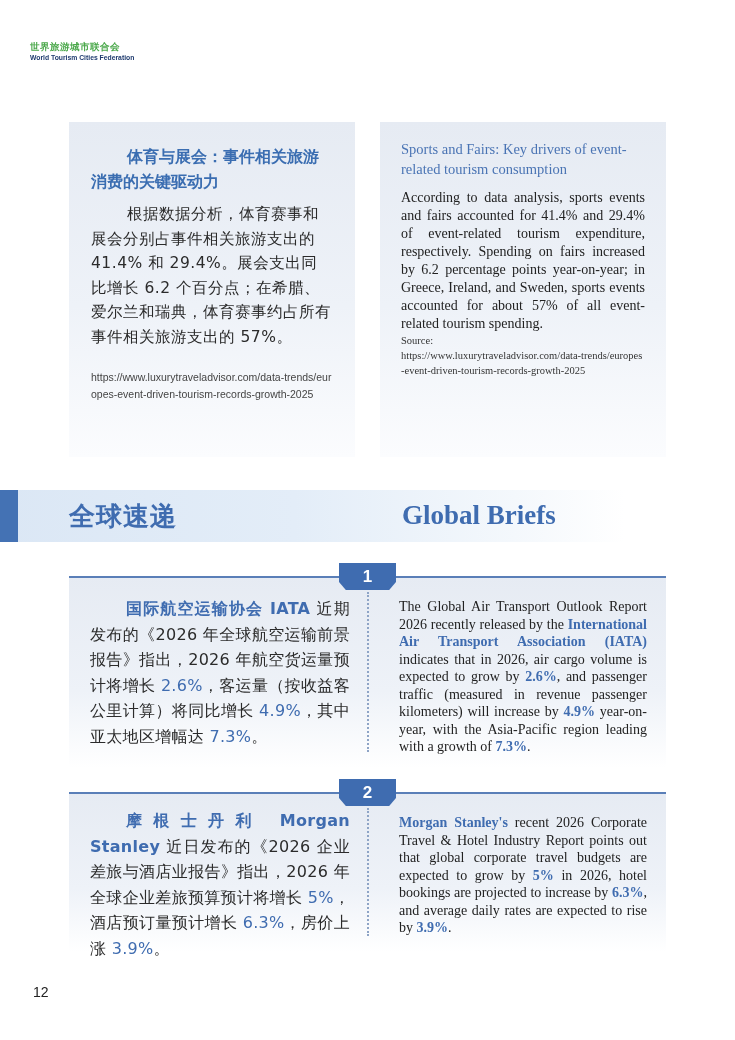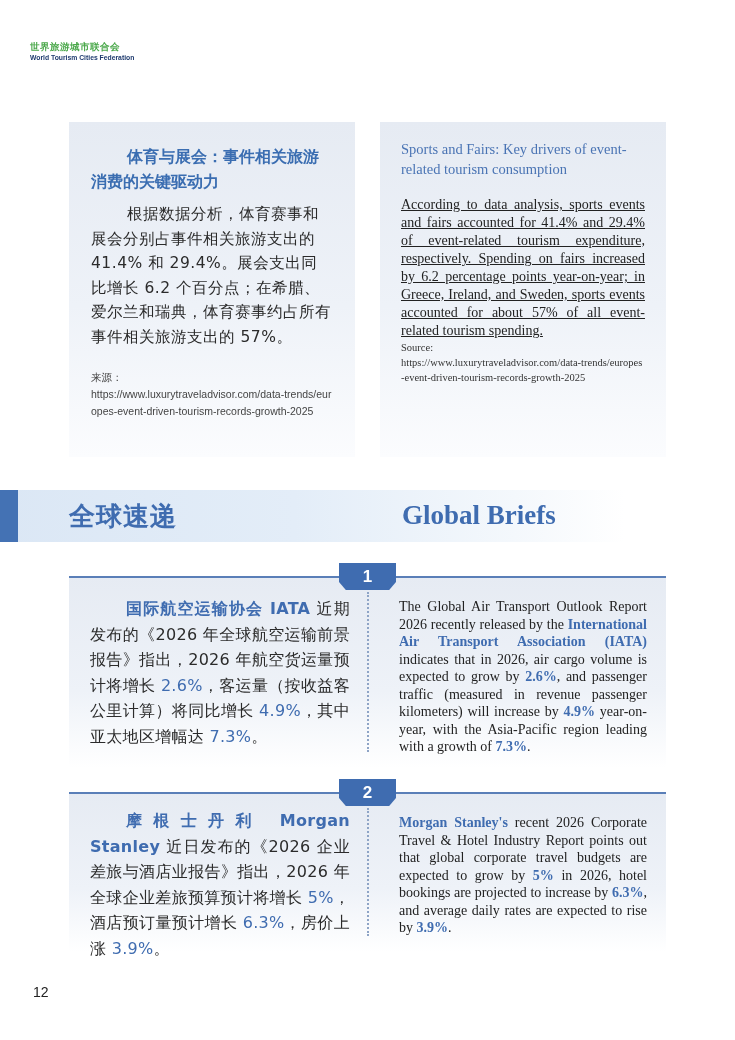--- a/index.html
+++ b/index.html
@@ -17,21 +17,21 @@
   
   .card { position: absolute; background: linear-gradient(to bottom, #e6ebf3 0%, #eef2f8 55%, #fbfcfe 100%); }
   .card-cn { left: 69px; top: 122px; width: 286px; height: 335px; padding: 22px 22px 0 22px; }
   .card-en { left: 380px; top: 122px; width: 286px; height: 335px; padding: 17px 21px 0 21px; }
 
   .cn-title { font-size: 16px; line-height: 25px; color: #3a6db1; font-weight: bold; text-indent: 36px; }
   .cn-body { font-size: 15.5px; line-height: 24.5px; color: #2b2b2b; text-indent: 36px; margin-top: 8px; letter-spacing: 0.5px; }
   .cn-source { font-size: 10.5px; line-height: 17px; color: #444; margin-top: 20px; word-break: break-all; font-family: "Liberation Sans", sans-serif; }
 
   .en-title { font-family: "Liberation Serif", serif; font-size: 14.5px; line-height: 20px; color: #4a74b4; }
-  .en-body { font-family: "Liberation Serif", serif; font-size: 14px; line-height: 18px; color: #222; margin-top: 17px; text-align: justify; text-decoration: underline; }
+  .en-body { font-family: "Liberation Serif", serif; font-size: 14px; line-height: 18px; color: #222; margin-top: 10px; text-align: justify; }
   .en-source { font-family: "Liberation Serif", serif; font-size: 10.5px; line-height: 15px; color: #333; word-break: break-all; }
 
   
   .section-band { position: absolute; left: 0; top: 490px; width: 735px; height: 52px;
     background: linear-gradient(to right, #dbe7f5 0%, #e3edf8 40%, #f4f8fc 70%, #ffffff 85%); }
   .section-bar { position: absolute; left: 0; top: 0; width: 18px; height: 52px; background: #4472b4; }
   .section-cn { position: absolute; left: 69px; top: 9px; font-size: 26px; font-weight: bold; color: #3f6cb0; letter-spacing: 1px; }
   .section-en { position: absolute; left: 402px; top: 10px; font-family: "Liberation Serif", serif; font-size: 27px; font-weight: bold; color: #3f6cb0; }
 
   
@@ -61,21 +61,20 @@
 
 <div class="logo">
   <div class="logo-cn">世界旅游城市联合会</div>
   <div class="logo-en">World Tourism Cities Federation</div>
 </div>
 
 <div class="card card-cn">
   <div class="cn-title">体育与展会：事件相关旅游消费的关键驱动力</div>
   <div class="cn-body">根据数据分析，体育赛事和展会分别占事件相关旅游支出的 41.4% 和 29.4%。展会支出同比增长 6.2 个百分点；在希腊、爱尔兰和瑞典，体育赛事约占所有事件相关旅游支出的 57%。</div>
   <div class="cn-source">
-    <div>来源：</div>
     <div>https://www.luxurytraveladvisor.com/data-trends/europes-event-driven-tourism-records-growth-2025</div>
   </div>
 </div>
 
 <div class="card card-en">
   <div class="en-title">Sports and Fairs: Key drivers of event-related tourism consumption</div>
   <div class="en-body">According to data analysis, sports events and fairs accounted for 41.4% and 29.4% of event-related tourism expenditure, respectively. Spending on fairs increased by 6.2 percentage points year-on-year; in Greece, Ireland, and Sweden, sports events accounted for about 57% of all event-related tourism spending.</div>
   <div class="en-source">
     <div>Source:</div>
     <div>https://www.luxurytraveladvisor.com/data-trends/europes-event-driven-tourism-records-growth-2025</div>

